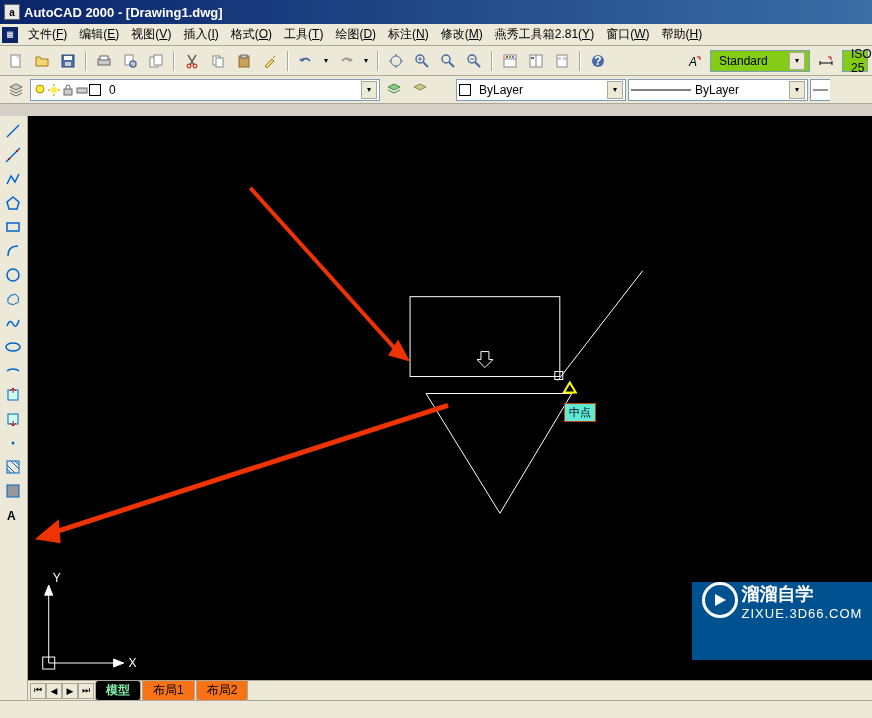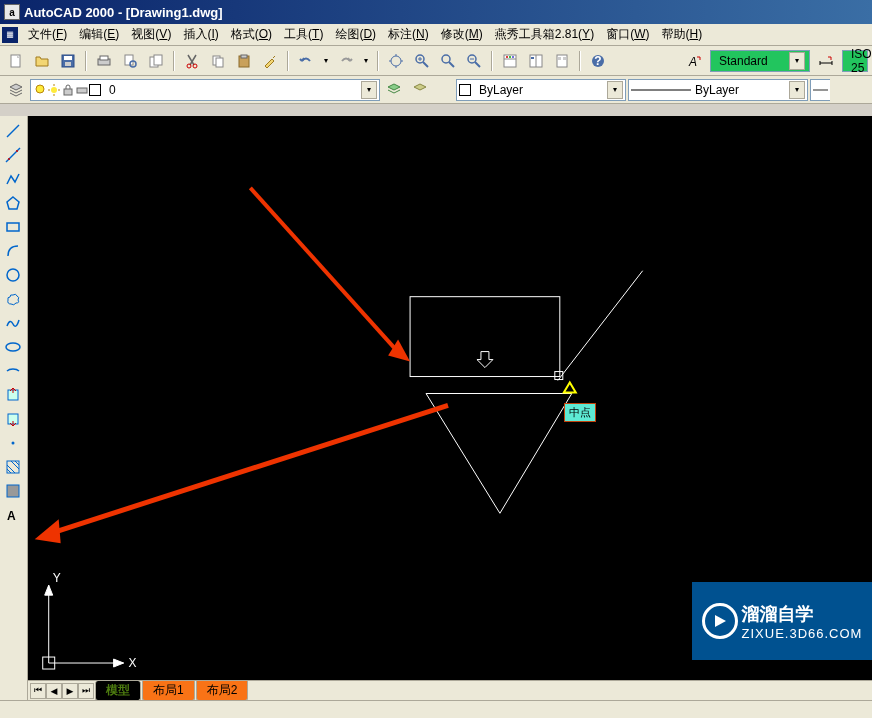--- a/index.html
+++ b/index.html
@@ -22,44 +22,44 @@
 .tool-sep { width: 2px; height: 20px; border-left: 1px solid #aca899; border-right: 1px solid #fff; margin: 0 3px; }
 .tool-dropdown { width: 12px; height: 24px; display: flex; align-items: center; justify-content: center; font-size: 8px; }
 
 
 .props-bar { background: #ece9d8; height: 28px; display: flex; align-items: center; padding: 0 4px; border-bottom: 1px solid #aca899; gap: 2px; }
 .layer-combo { display: flex; align-items: center; height: 22px; border: 1px solid #7f9db9; background: #fff; padding: 0 2px; }
 .layer-combo.wide { width: 350px; }
 .combo-arrow { width: 16px; height: 18px; background: #ece9d8; border: 1px solid #aca899; display: flex; align-items: center; justify-content: center; font-size: 8px; margin-left: auto; }
 .combo-text { padding: 0 4px; color: #000; }
 .color-swatch { width: 12px; height: 12px; border: 1px solid #000; margin-right: 4px; }
-.style-combo { display: flex; align-items: center; height: 22px; border: 1px solid #7f9db9; background: #22c55e; width: 100px; padding: 0 4px; }
+.style-combo { display: flex; align-items: center; height: 22px; border: 1px solid #7f9db9; background: #84cc16; width: 100px; padding: 0 4px; }
 
 
 .main-area { position: absolute; top: 116px; left: 0; right: 0; bottom: 18px; display: flex; }
 
 
 .draw-toolbar { background: #ece9d8; width: 28px; display: flex; flex-direction: column; padding: 4px 2px; border-right: 1px solid #aca899; gap: 2px; }
 .draw-btn { width: 22px; height: 22px; display: flex; align-items: center; justify-content: center; cursor: pointer; position: relative; }
 
 
 .canvas-wrap { flex: 1; display: flex; flex-direction: column; background: #000; position: relative; }
 .canvas { flex: 1; position: relative; background: #000; }
 
 
 .tab-bar { height: 20px; background: #ece9d8; display: flex; align-items: center; padding: 0 2px; border-top: 1px solid #aca899; }
 .tab-nav-btn { width: 16px; height: 16px; border: 1px solid #aca899; background: #ece9d8; display: flex; align-items: center; justify-content: center; font-size: 9px; cursor: pointer; }
 .tab { padding: 1px 10px; background: #f97316; border: 1px solid #aca899; border-top: none; border-radius: 0 0 3px 3px; cursor: pointer; margin-left: 1px; }
-.tab.active { background: #000; color: #4d7c0f; font-weight: bold; border-radius: 3px; }
+.tab.active { background: #000; color: #86efac; font-weight: bold; border-radius: 3px; }
 
 
 .icon-svg { width: 16px; height: 16px; }
 
 
-.watermark { position: absolute; right: 0; bottom: 20px; width: 180px; height: 78px; background: rgba(0, 90, 160, 0.9); display: flex; align-items: center; justify-content: center; gap: 4px; }
+.watermark { position: absolute; right: 0; bottom: 20px; width: 180px; height: 78px; background: rgba(0, 90, 160, 0.9); display: flex; justify-content: center; gap: 4px; }
 .watermark-logo { width: 36px; height: 36px; border: 3px solid #fff; border-radius: 50%; display: flex; align-items: center; justify-content: center; }
 .watermark-text { color: #fff; }
 .watermark-title { font-size: 18px; font-weight: bold; }
 .watermark-sub { font-size: 13px; letter-spacing: 1px; }
 
 
 .snap-tooltip { position: absolute; background: #5eead4; border: 1px solid #c2410c; padding: 1px 4px; font-size: 11px; color: #000; }
 
 
 .status-strip { position: absolute; bottom: 0; left: 0; right: 0; height: 18px; background: #ece9d8; border-top: 1px solid #aca899; }

